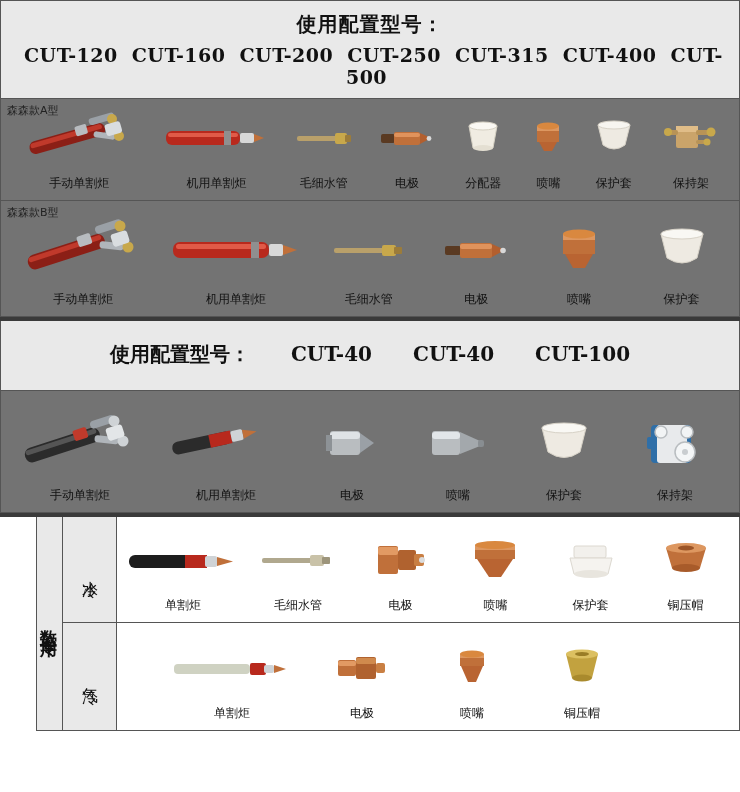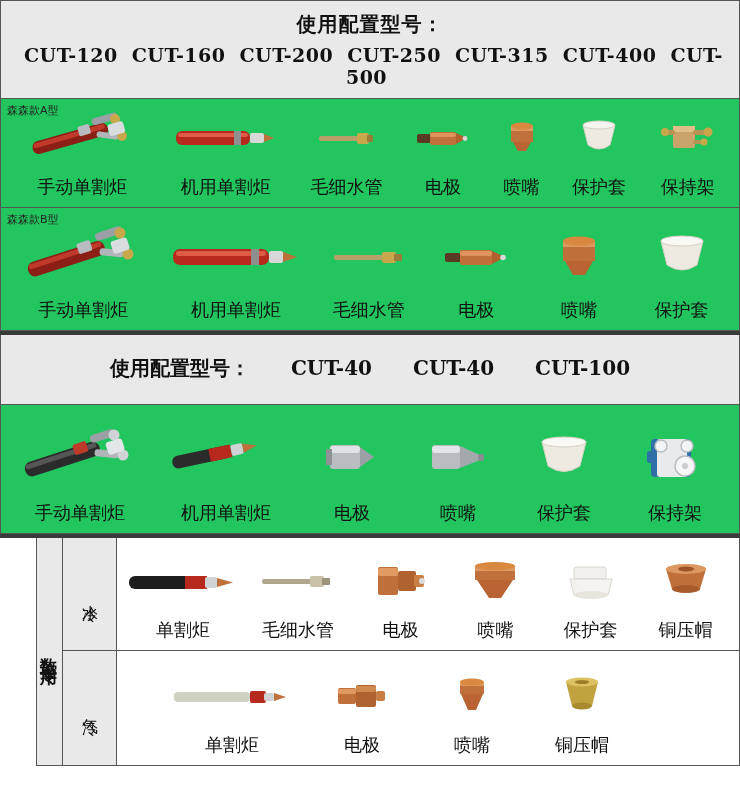--- a/index.html
+++ b/index.html
@@ -38,21 +38,21 @@
     font-family:"DejaVu Serif","Liberation Serif",serif;
     font-weight:bold;
     font-size:20px;
     padding:12px 0;
   }
   .hdr-inline .mdl { margin-left:41px;text-align:center; }
 
   .panel {
     border:1px solid #555;
     border-top:none;
-    background:#22c55e;
+    background:#737373;
     position:relative;
   }
   .tag {
     position:absolute;
     left:6px; top:4px;
     font-size:11px;
     color:#222;
     z-index:5;
   }
   .row {
@@ -62,21 +62,21 @@
     padding:8px 6px 0 6px;
   }
   .cell { text-align:center; }
   .art {
     height:62px;
     display:flex;
     align-items:center;
     justify-content:center;
   }
   .lbl {
-    font-size:18px;
+    font-size:12px;
     margin-top:6px;
     padding-bottom:8px;
     white-space:nowrap;
   }
   .divider-thick { height:4px; background:#3a3a3a; }
 
   
   .btable { display:flex; border:1px solid #555; border-top:none;margin-left:36px; }
   .vcol {
     width:34px;
@@ -166,20 +166,30 @@
             <rect x="2" y="11" width="14" height="9" rx="2" fill="#5a3a22"></rect>
             <rect x="15" y="9" width="26" height="13" rx="2" fill="#c0703a"></rect>
             <rect x="15" y="10" width="26" height="4" rx="2" fill="#e0935c"></rect>
             <path d="M41 10 L52 15 L41 21 Z" fill="#b35f2e"></path>
             <circle cx="50" cy="15.5" r="2.4" fill="#d8d8d8"></circle>
           </svg>
         </div>
         <div class="lbl">电极</div>
       </div>
 
+      <div class="cell">
+        <div class="art">
+          <svg width="44" height="36" viewBox="0 0 44 36">
+            <path d="M8 6 L36 6 L32 28 L12 28 Z" fill="#f0ece2" stroke="#d6d1c4" stroke-width="1"></path>
+            <ellipse cx="22" cy="6" rx="14" ry="4" fill="#faf8f3" stroke="#d6d1c4" stroke-width="1"></ellipse>
+            <ellipse cx="22" cy="28" rx="10" ry="3" fill="#e4dfd2"></ellipse>
+          </svg>
+        </div>
+        <div class="lbl">分配器</div>
+      </div>
 
       <div class="cell">
         <div class="art">
           <svg width="34" height="36" viewBox="0 0 34 36">
             <rect x="6" y="6" width="22" height="16" fill="#c0703a"></rect>
             <rect x="6" y="6" width="22" height="5" fill="#dd9760"></rect>
             <path d="M8 22 L26 22 L21 31 L13 31 Z" fill="#b96432"></path>
             <ellipse cx="17" cy="6" rx="11" ry="3.5" fill="#d9883f"></ellipse>
           </svg>
         </div>

